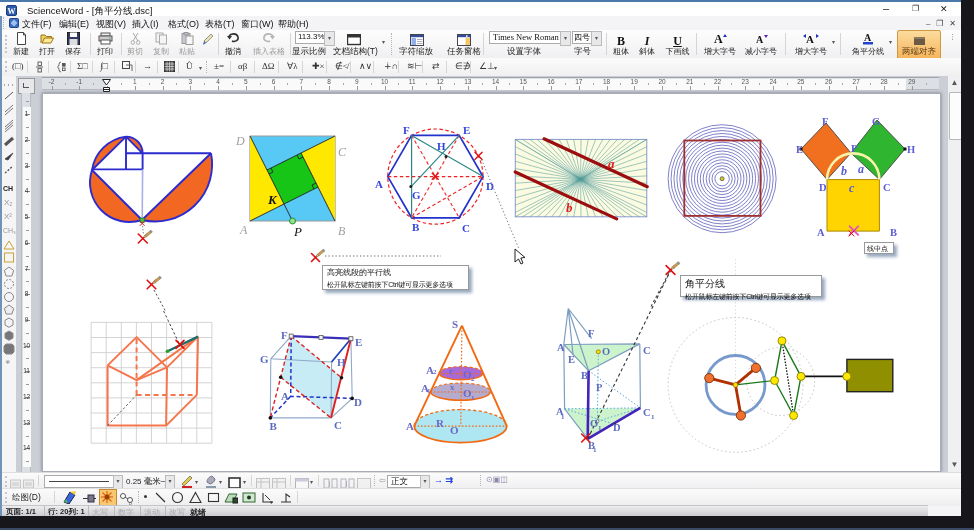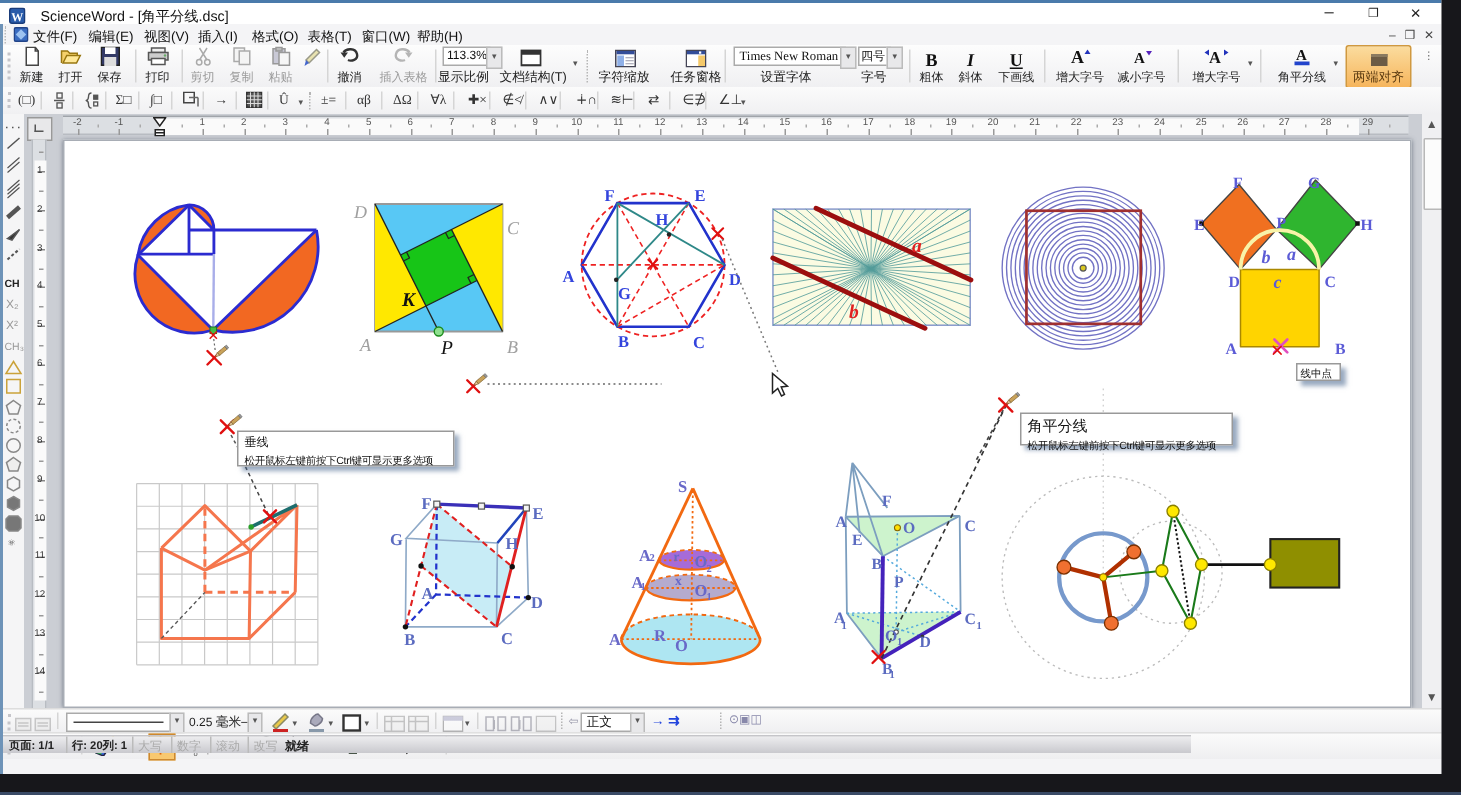--- a/index.html
+++ b/index.html
@@ -592,21 +592,21 @@
       <div style="position:absolute;left:259px;top:1px"><svg width="14" height="13">
           <path d="M2,2 v9 h10" fill="none" stroke="#333" stroke-width="1.1"></path>
           <path d="M4,4 l5,5" stroke="#333"></path>
           <path d="M12,11 l-3,-1 1,3 z" fill="#333"></path>
         </svg></div>
       <div style="position:absolute;left:277px;top:1px"><svg width="14" height="13">
           <path d="M2,11 h10 M7,11 V3 l4,3" fill="none" stroke="#333" stroke-width="1.1"></path>
         </svg></div>
       <div style="position:absolute;left:295px;top:2px;height:12px;border-left:1px solid #d5d5d5"></div>
     </div>
-<div id="status" style="position:absolute;left:2px;top:490px;width:792px;height:11px;background:linear-gradient(#ededef,#c9c9ce);border-top:1px solid #c5c5c9;font-size:8px;color:#222">
+<div id="status" style="position:absolute;left:2px;top:505px;width:926px;height:11px;background:linear-gradient(#ededef,#c9c9ce);border-top:1px solid #c5c5c9;font-size:8px;color:#222">
 <span style="position:absolute;left:4px;top:1px;font-weight:bold;font-size:7.5px">页面: 1/1</span>
 <span style="position:absolute;left:42px;top:0px;height:11px;border-left:1px solid #bbb"></span>
 <span style="position:absolute;left:46px;top:1px;font-weight:bold;font-size:7.5px">行: 20列: 1</span>
 <span style="position:absolute;left:86px;top:0px;height:11px;border-left:1px solid #bbb"></span>
 <span style="position:absolute;left:90px;top:1px;color:#aaa">大写</span>
 <span style="position:absolute;left:112px;top:0px;height:11px;border-left:1px solid #bbb"></span>
 <span style="position:absolute;left:116px;top:1px;color:#aaa">数字</span>
 <span style="position:absolute;left:138px;top:0px;height:11px;border-left:1px solid #bbb"></span>
 <span style="position:absolute;left:142px;top:1px;color:#aaa">滚动</span>
 <span style="position:absolute;left:163px;top:0px;height:11px;border-left:1px solid #bbb"></span>
@@ -1036,22 +1036,22 @@
         <line x1="666.1" y1="265.6" x2="674.9" y2="274.4"></line>
         <line x1="666.1" y1="274.4" x2="674.9" y2="265.6"></line>
       </g>
 <g transform="translate(672,268.5) rotate(-40)">
         <rect x="1.5" y="-1.2" width="6.5" height="2.4" fill="#c8a25a" stroke="#7a6030" stroke-width="0.4"></rect>
         <path d="M1.5,-1.2 L-1.3,0 L1.5,1.2 Z" fill="#e8d0a0" stroke="#7a6030" stroke-width="0.4"></path>
         <rect x="8" y="-1.2" width="1.4" height="2.4" fill="#999" stroke="#555" stroke-width="0.3"></rect>
       </g>
 </svg>
 
-<div class="tip" style="left:158px;top:287px;width:143px;height:22px">
-<div style="font-size:8px;padding:1px 0 0 4px">垂线</div>
+<div class="tip" style="left:322px;top:265px;width:145px;height:23px">
+<div style="font-size:8px;padding:1px 0 0 4px">高亮线段的平行线</div>
 <div style="font-size:7px;padding:2px 0 0 4px;letter-spacing:-0.2px">松开鼠标左键前按下Ctrl键可显示更多选项</div>
     </div>
 <div class="tip" style="left:680px;top:275px;width:140px;height:20px">
 <div style="font-size:10px;padding:1px 0 0 4px">角平分线</div>
 <div style="font-size:7px;padding:1px 0 0 4px;letter-spacing:-0.2px">松开鼠标左键前按下Ctrl键可显示更多选项</div>
     </div>
 <div class="tip" style="left:864px;top:242px;width:28px;height:10px">
 <div style="font-size:7px;padding:1px 0 0 2px">线中点</div>
     </div>
 <svg width="12" height="18" style="position:absolute;left:514px;top:248px;z-index:60">

